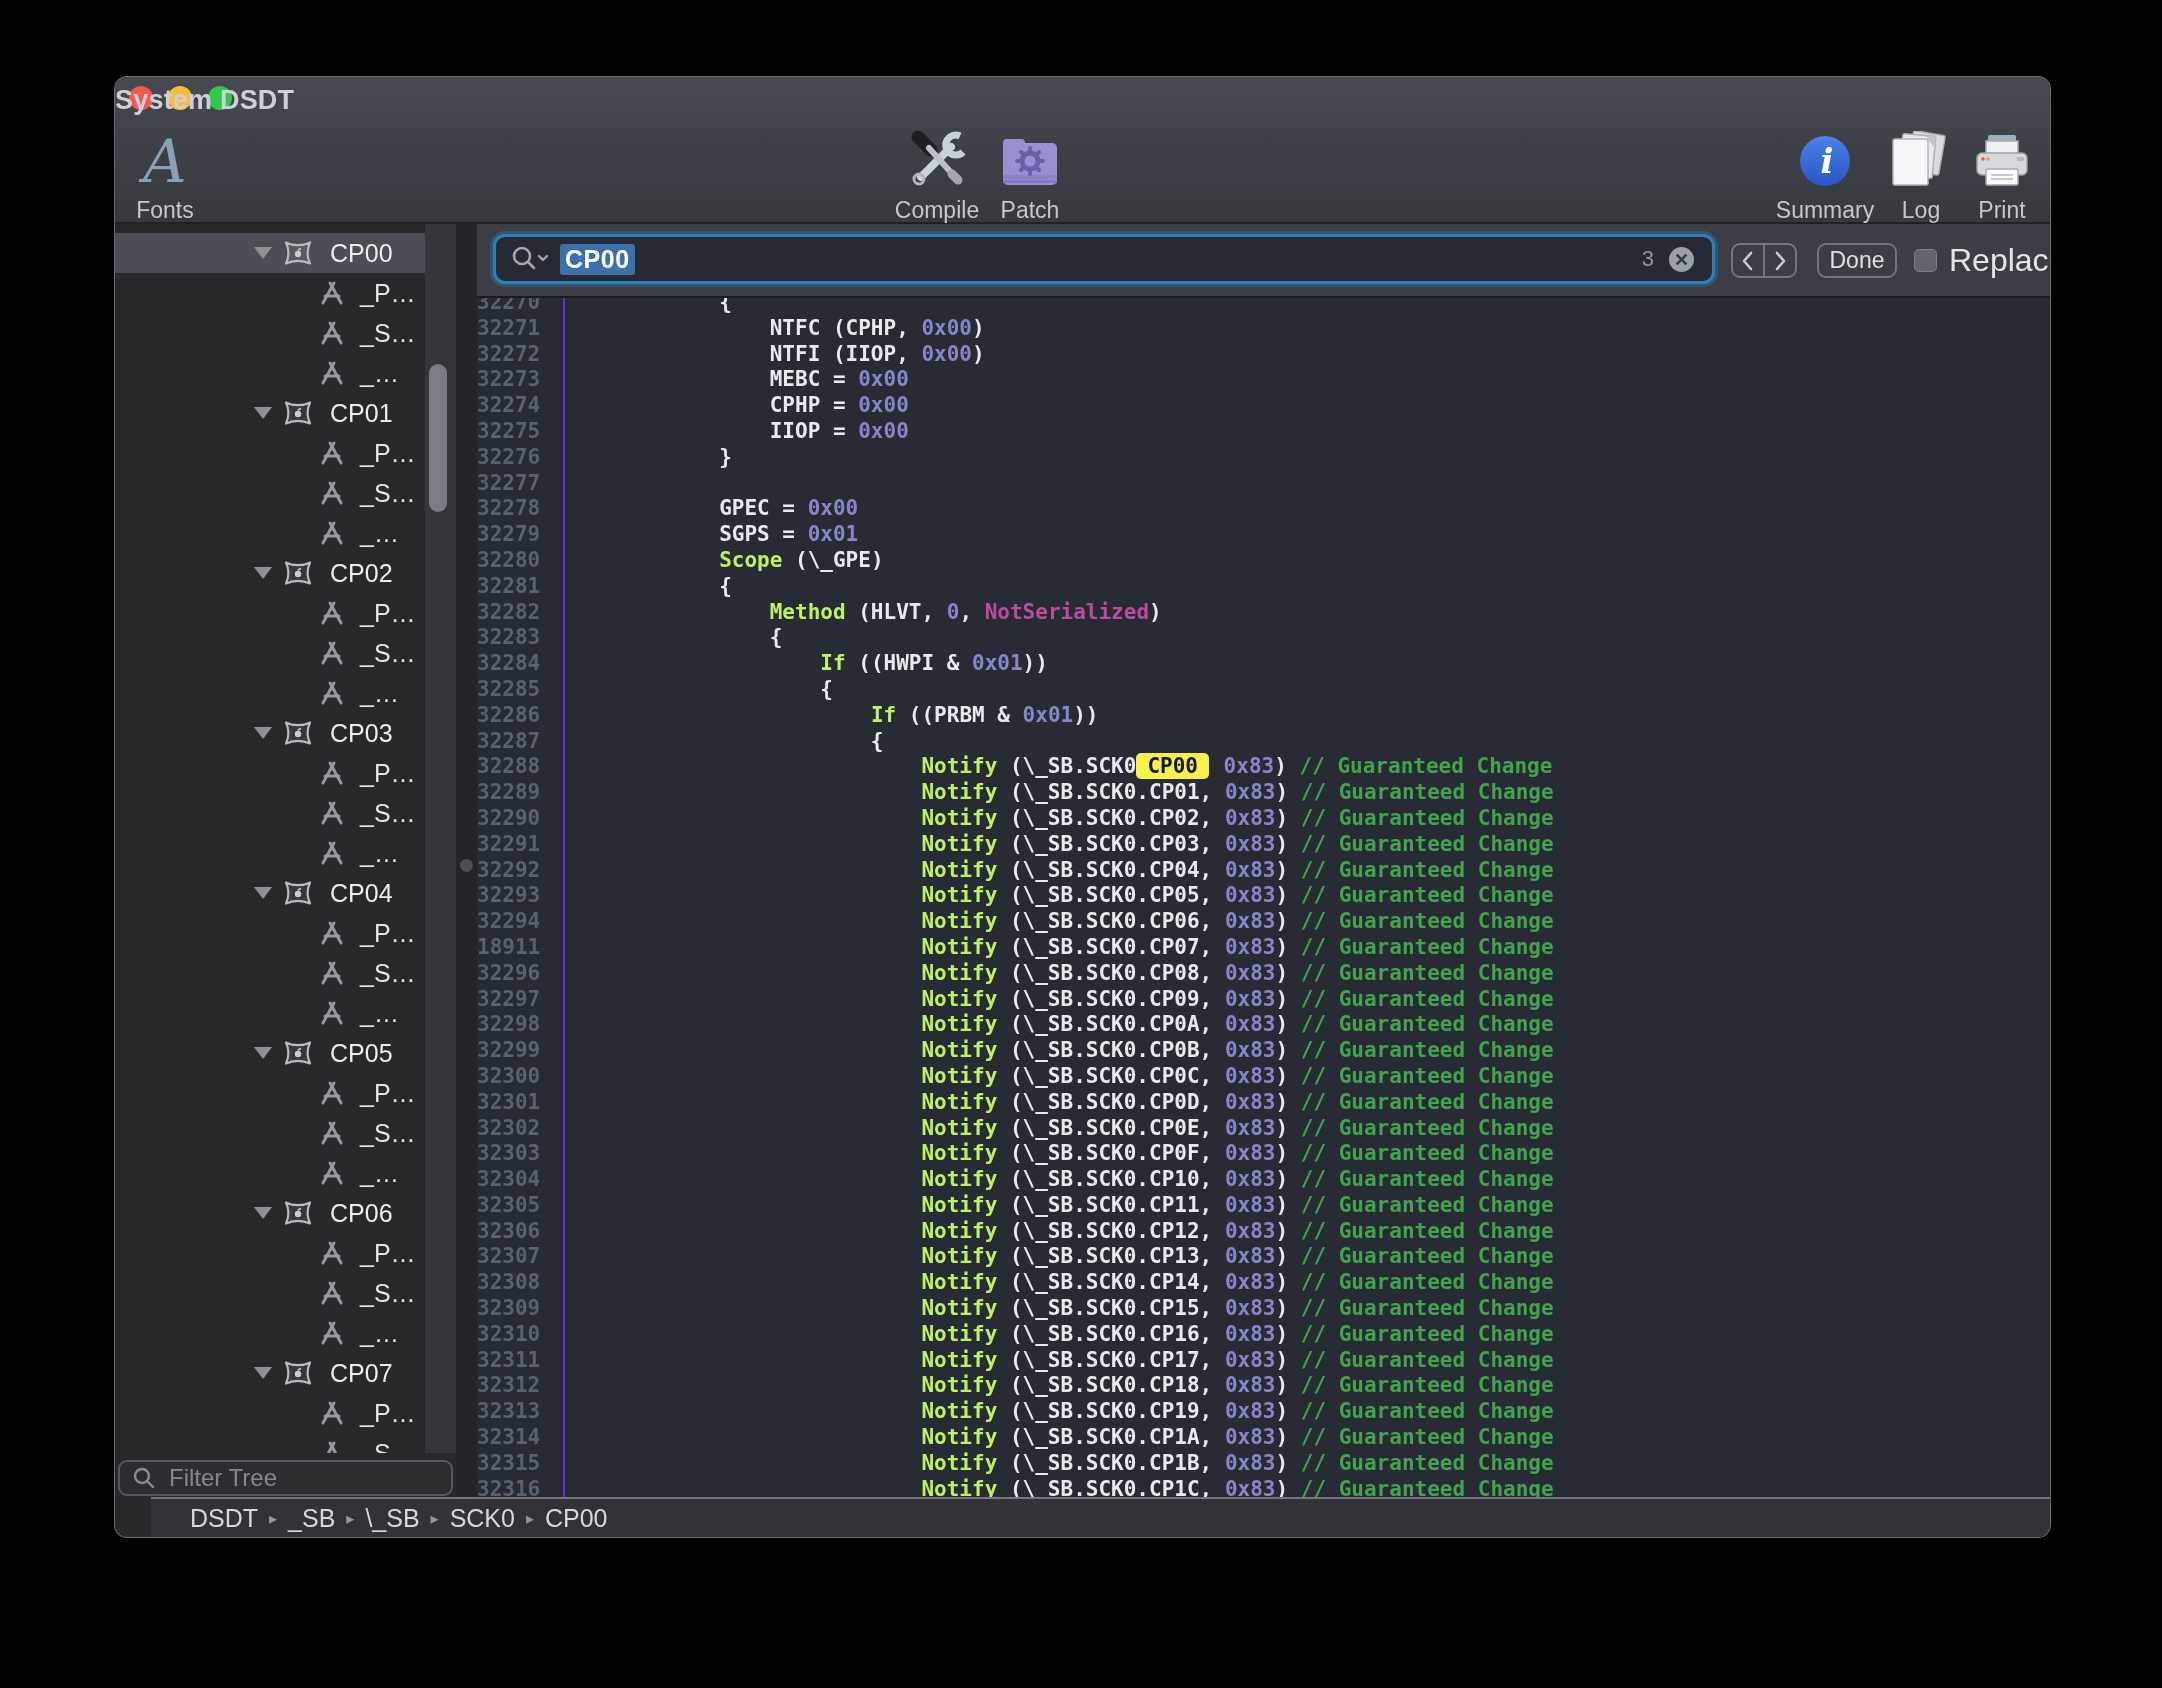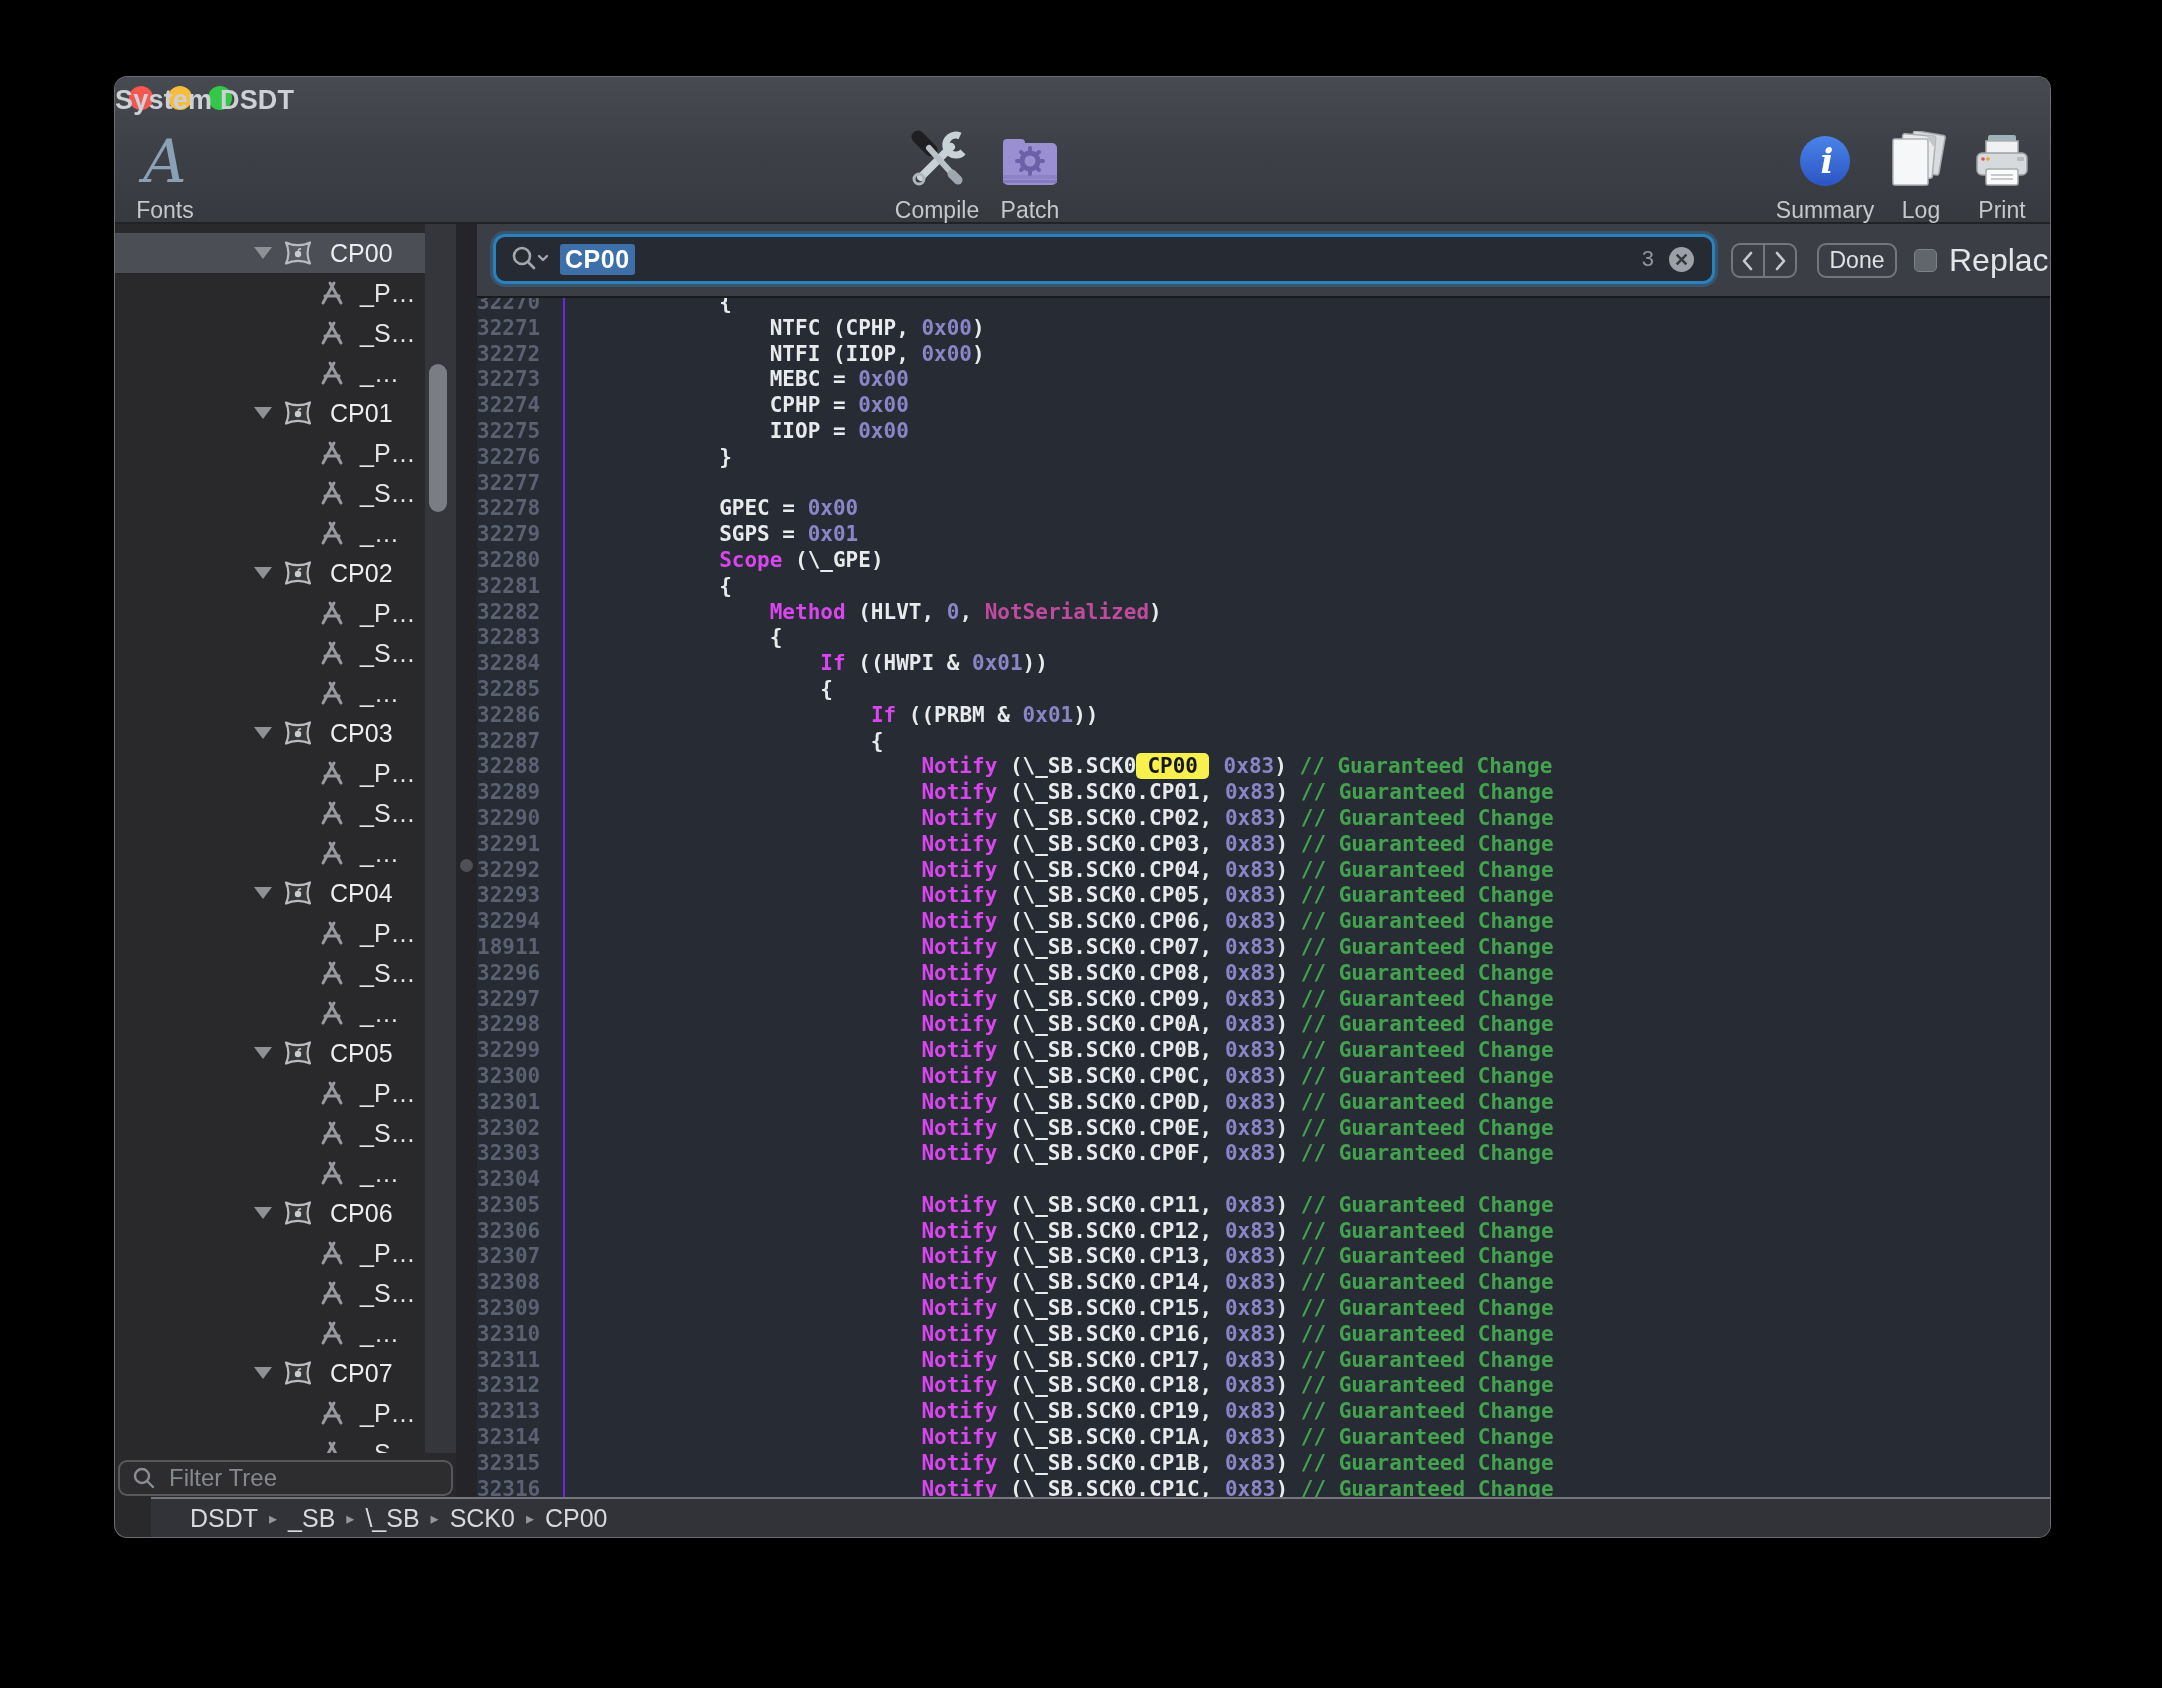--- a/index.html
+++ b/index.html
@@ -63,21 +63,21 @@
   #replace-check{position:absolute;left:1437px;top:25px;width:23px;height:23px;border-radius:5px;
     background:#61656C;border:1px solid #7E8187;box-sizing:border-box;}
   #replace-label{position:absolute;left:1472px;top:0;height:74px;line-height:72px;color:#E3E5E7;font-size:32px;}
   
   #editor{position:absolute;left:362px;top:221px;width:1573px;height:1199px;background:#262B34;overflow:hidden;}
   #code-scroll{position:absolute;left:0;top:-8px;width:100%;}
   .crow{height:25.8px;display:flex;font:600 21px/25.8px "DejaVu Sans Mono",monospace;}
   .ln{flex:0 0 79px;width:79px;text-align:left;padding-right:7px;color:#5A6170;
     border-right:2px solid #6d28d9;}
   .code{white-space:pre;color:#E8EAEC;padding-left:53px;}
-  .tk-k{color:#d946ef;}
+  .tk-k{color:#bef264;}
   .tk-n{color:#8886C6;}
   .tk-c{color:#44A34E;}
   .tk-m{color:#C04B9E;}
   .tk-h{background:#F8F04C;color:#15161A;border-radius:5px;padding:1px 11px;margin-right:2px;}
   
   #breadcrumb{position:absolute;left:0;top:1420px;width:100%;height:40px;background:#313339;
     border-top:2px solid #75777D;box-sizing:border-box;display:flex;align-items:center;padding-left:39px;margin-left:36px;}
   .bc-item{color:#D6D8DA;font-size:25px;}
   .bc-sep{color:#95979B;font-size:16px;margin:0 11px;}
 </style>
@@ -735,20 +735,21 @@
           <div class="crow">
             <span class="ln">32302</span>
             <span class="code"><span>                        </span><span class="tk-k">Notify</span><span> (\_SB.SCK0.CP0E, </span><span class="tk-n">0x83</span><span>) </span><span class="tk-c">// Guaranteed Change</span></span>
           </div>
           <div class="crow">
             <span class="ln">32303</span>
             <span class="code"><span>                        </span><span class="tk-k">Notify</span><span> (\_SB.SCK0.CP0F, </span><span class="tk-n">0x83</span><span>) </span><span class="tk-c">// Guaranteed Change</span></span>
           </div>
           <div class="crow">
             <span class="ln">32304</span>
+            <span class="code"><span>                        </span><span class="tk-k">Notify</span><span> (\_SB.SCK0.CP10, </span><span class="tk-n">0x83</span><span>) </span><span class="tk-c">// Guaranteed Change</span></span>
           </div>
           <div class="crow">
             <span class="ln">32305</span>
             <span class="code"><span>                        </span><span class="tk-k">Notify</span><span> (\_SB.SCK0.CP11, </span><span class="tk-n">0x83</span><span>) </span><span class="tk-c">// Guaranteed Change</span></span>
           </div>
           <div class="crow">
             <span class="ln">32306</span>
             <span class="code"><span>                        </span><span class="tk-k">Notify</span><span> (\_SB.SCK0.CP12, </span><span class="tk-n">0x83</span><span>) </span><span class="tk-c">// Guaranteed Change</span></span>
           </div>
           <div class="crow">

